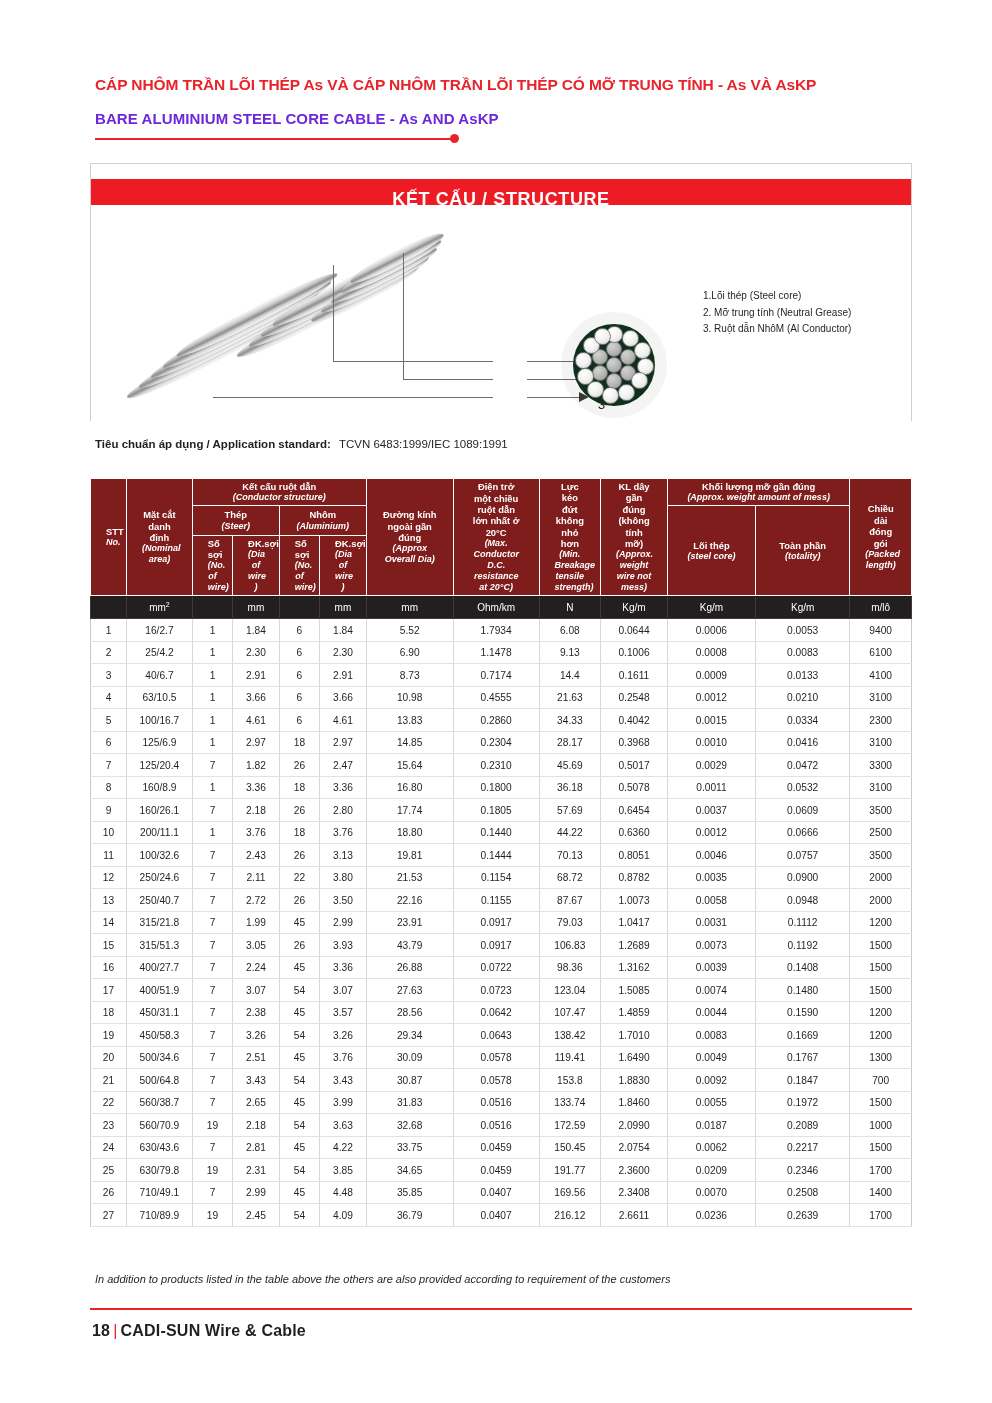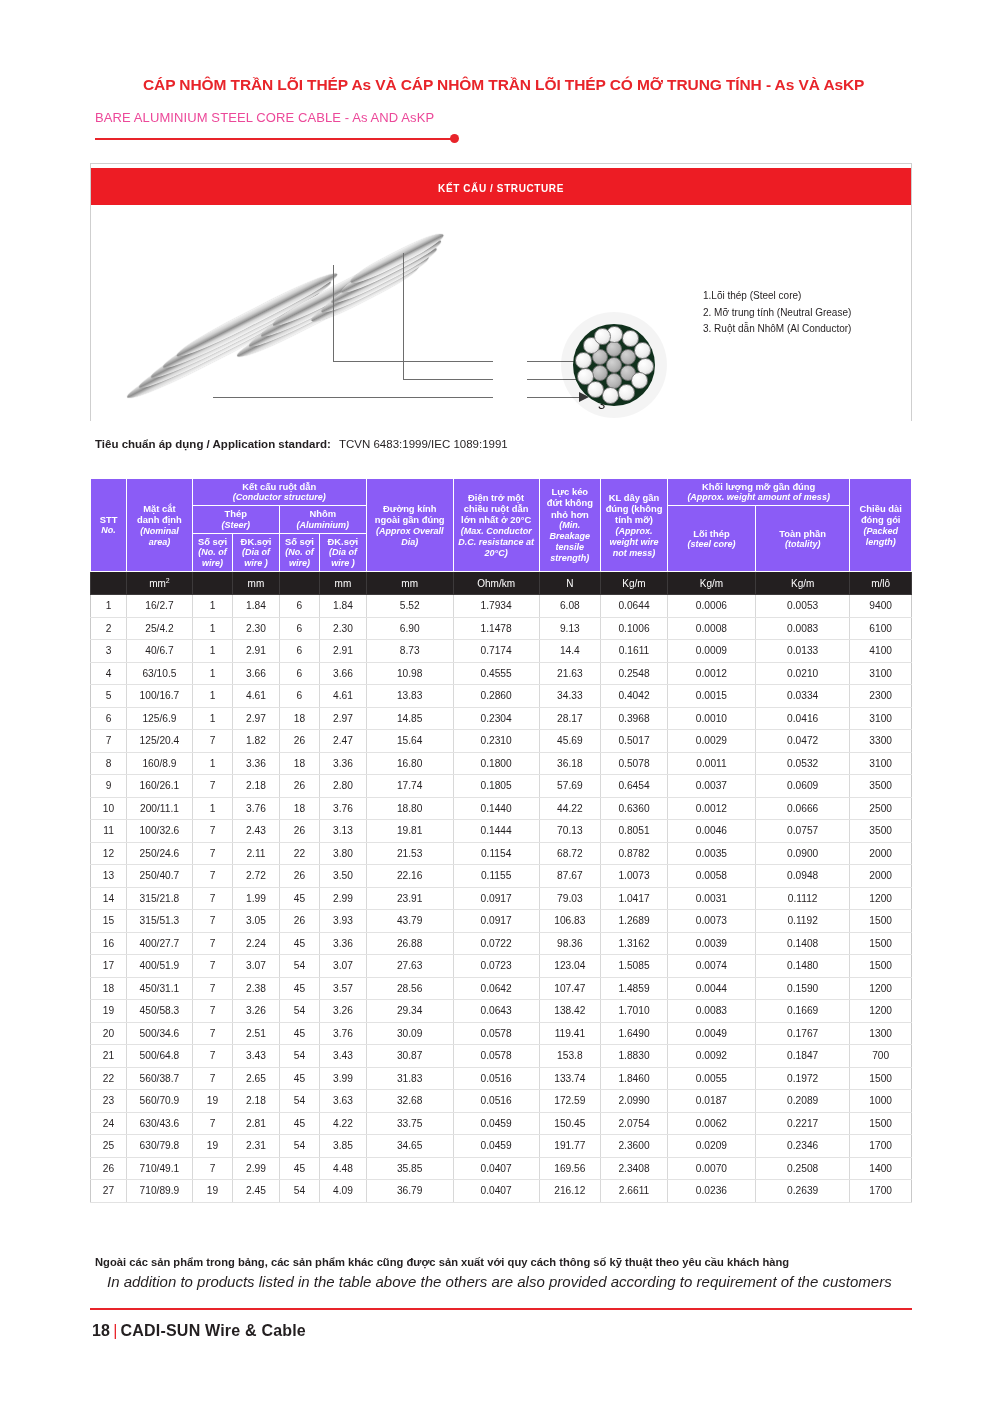--- a/index.html
+++ b/index.html
@@ -26,29 +26,28 @@
   .title-main {
     position: absolute;
     left: 95px;
     top: 76px;
     width: 830px;
     font-size: 15.5px;
     font-weight: bold;
     color: #e8242a;
     letter-spacing: -0.1px;
     white-space: nowrap;
-    margin-left: 48px;
   }
   .title-sub {
     position: absolute;
     left: 95px;
     top: 110px;
-    font-size: 13px;
-    font-weight: normal;
-    color: #ec4899;
+    font-size: 15px;
+    font-weight: bold;
+    color: #6d28d9;
     letter-spacing: 0.1px;
   }
   .title-rule {
     position: absolute;
     left: 95px;
     top: 138px;
     width: 358px;
     height: 2px;
     background: #e8242a;
   }
@@ -68,26 +67,26 @@
     left: 90px;
     top: 163px;
     width: 822px;
     height: 258px;
     border: 1px solid #cfcfcf;
     box-sizing: border-box;
     background: #fff;
   }
   .struct-bar {
     position: absolute;
-    left: 0; top: 4px;
+    left: 0; top: 15px;
     width: 100%;
     height: 41px;
     background: #ed1c24;
     color: #ffffff;
-    font-size: 10px;
+    font-size: 18px;
     font-weight: bold;
     letter-spacing: 0.6px;
     display: flex;
     align-items: center;
     justify-content: center;
   }
   .struct-body {
     position: absolute;
     left: 0;
     top: 41px;
@@ -194,26 +193,26 @@
     width: 822px;
     table-layout: fixed;
   }
   table.spec th, table.spec td {
     border: 1px solid #ffffff;
     padding: 0;
     text-align: center;
     vertical-align: middle;
   }
   thead.head th {
-    background: #8b5cf6;
+    background: #7f1d1d;
     color: #ffffff;
     font-size: 9.4px;
     font-weight: bold;
     line-height: 11.4px;
-    padding: 2px 4px;
+    padding: 2px 15px;
   }
   thead.head th i {
     font-style: italic;
     font-weight: bold;
     display: block;
     font-size: 9px;
     line-height: 11px;
   }
   tr.units td {
     background: #231f20;
@@ -241,23 +240,23 @@
     left: 95px;
     top: 1256px;
     width: 830px;
     font-size: 11.2px;
     font-weight: bold;
     color: #231f20;
     white-space: nowrap;
   }
   .note2 {
     position: absolute;
-    left: 107px;
+    left: 95px;
     top: 1273px;
-    font-size: 15px;
+    font-size: 11px;
     font-style: italic;
     color: #231f20;
     white-space: nowrap;
   }
   .foot-rule {
     position: absolute;
     left: 90px;
     top: 1308px;
     width: 822px;
     height: 2px;
@@ -875,21 +874,20 @@
             <td>216.12</td>
             <td>2.6611</td>
             <td>0.0236</td>
             <td>0.2639</td>
             <td>1700</td>
           </tr>
         </tbody>
     </table>
   </div>
 
-  <div class="note">Ngoài các sản phẩm trong bảng, các sản phẩm khác cũng được sản xuất với quy cách thông số kỹ thuật theo yêu cầu khách hàng</div>
   <div class="note2">In addition to products listed in the table above the others are also provided according to requirement of the customers</div>
 
   <div class="foot-rule"></div>
   <div class="page-foot">
     <span>18</span><span class="sep">|</span><span>CADI-SUN Wire &amp; Cable</span>
   </div>
 
 </div>
 
 </body></html>

